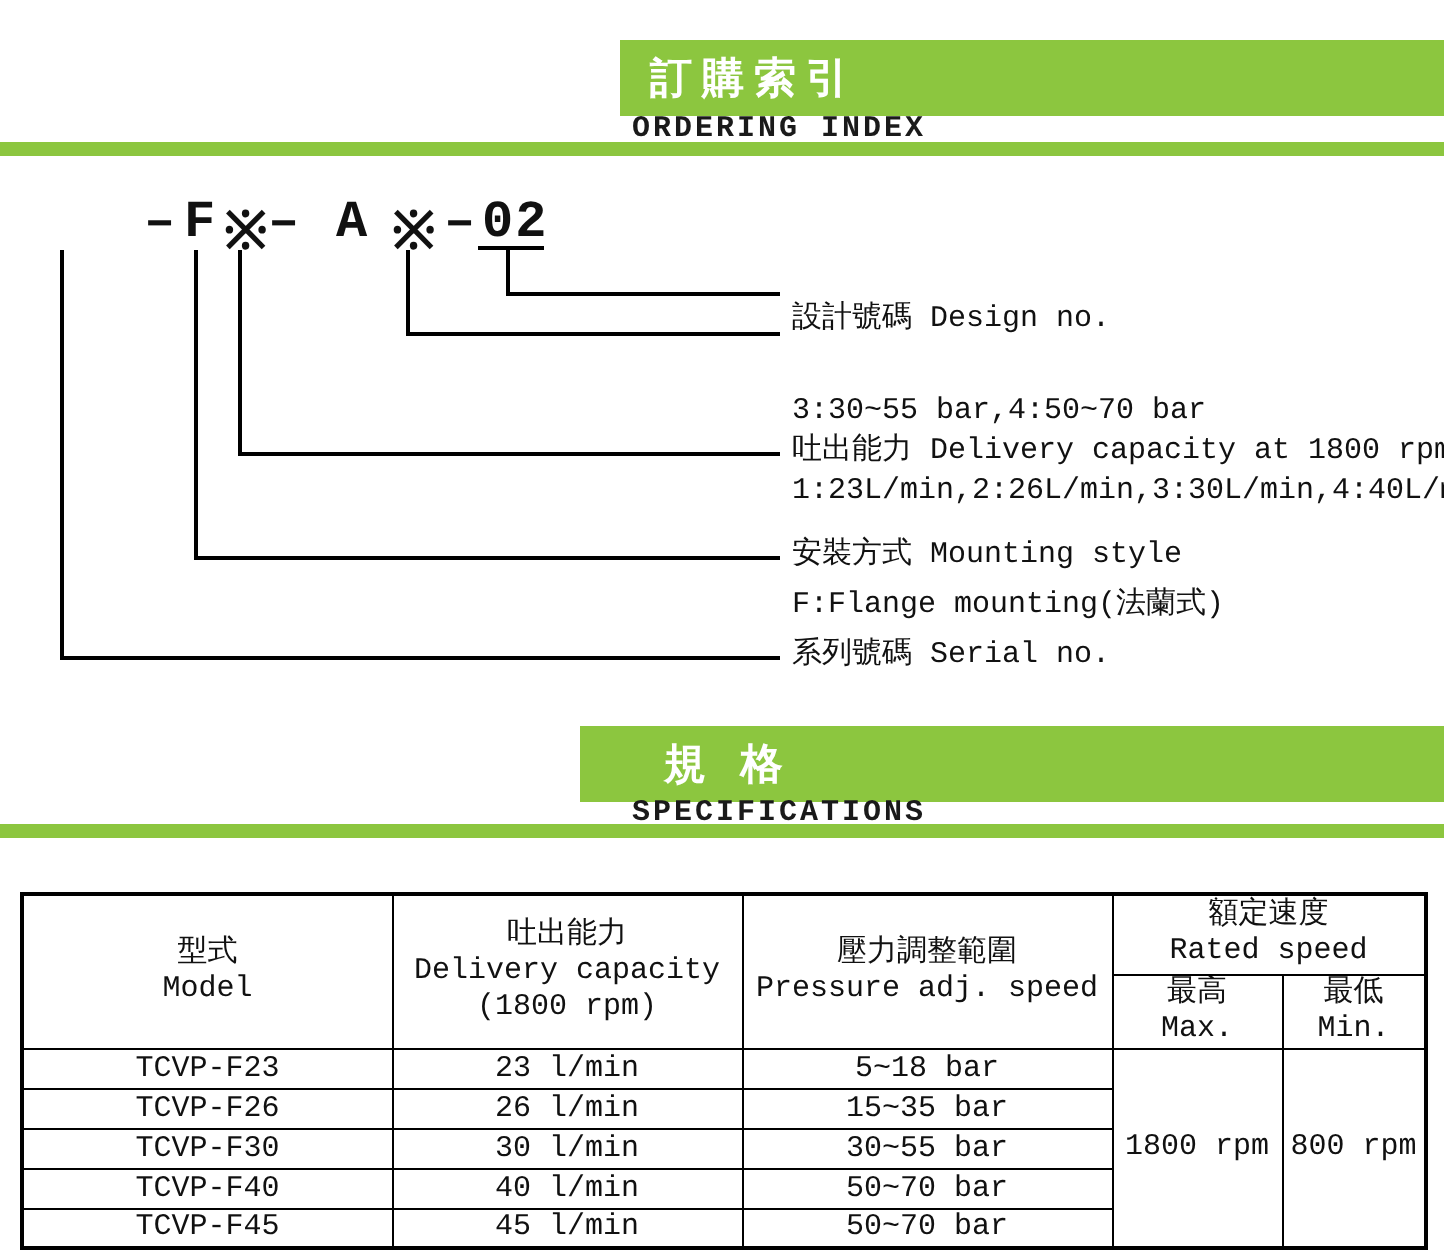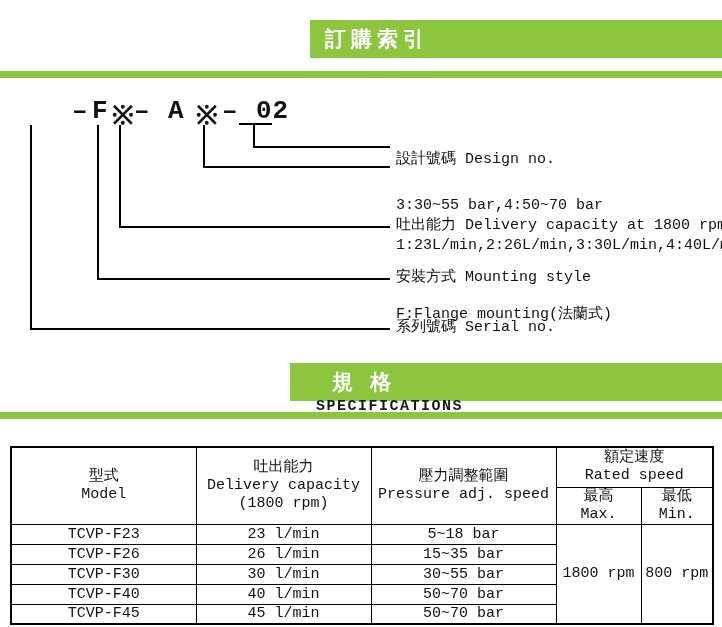--- a/index.html
+++ b/index.html
@@ -64,29 +64,30 @@
 </style>
 </head>
 <body>
 
 <div class="page">
 
   <div class="hrule" style="top:71px"></div>
   <div class="gbanner" style="left:310px; top:20px; width:412px; padding-left:15px;">
     <span class="gbanner-title">訂購索引</span>
   </div>
+  <div class="gbanner-sub" style="left:316px; top:56px;">ORDERING INDEX</div>
 
   <div class="code-seg" style="left:72px">–</div>
   <div class="code-seg" style="left:92px">F</div>
   <div class="code-seg" style="left:112px">※</div>
   <div class="code-seg" style="left:134px">–</div>
   <div class="code-seg" style="left:168px">A</div>
   <div class="code-seg" style="left:196px">※</div>
   <div class="code-seg" style="left:222px">–</div>
-  <div class="code-seg" style="left:256px">02</div>
+  <div class="code-seg" style="left:241px">02</div>
   <div class="code-underline"></div>
 
   <div class="vline" style="left:253px; top:125px; height:23px;"></div>
   <div class="hline" style="left:253px; top:146px; width:137px;"></div>
 
   <div class="vline" style="left:203px; top:125px; height:43px;"></div>
   <div class="hline" style="left:203px; top:166px; width:187px;"></div>
 
   <div class="vline" style="left:119px; top:125px; height:103px;"></div>
   <div class="hline" style="left:119px; top:226px; width:271px;"></div>
@@ -95,21 +96,21 @@
   <div class="hline" style="left:97px; top:278px; width:293px;"></div>
 
   <div class="vline" style="left:30px; top:125px; height:205px;"></div>
   <div class="hline" style="left:30px; top:328px; width:360px;"></div>
 
   <div class="dlabel" style="top:151px">設計號碼 Design no.</div>
   <div class="dlabel" style="top:197px">3:30~55 bar,4:50~70 bar</div>
   <div class="dlabel" style="top:217px">吐出能力 Delivery capacity at 1800 rpm</div>
   <div class="dlabel" style="top:237px">1:23L/min,2:26L/min,3:30L/min,4:40L/min</div>
   <div class="dlabel" style="top:269px">安裝方式 Mounting style</div>
-  <div class="dlabel" style="top:306px">F:Flange mounting(法蘭式)</div>
+  <div class="dlabel" style="top:294px">F:Flange mounting(法蘭式)</div>
   <div class="dlabel" style="top:319px">系列號碼 Serial no.</div>
 
   <div class="hrule" style="top:412px"></div>
   <div class="gbanner" style="left:290px; top:363px; width:432px; padding-left:42px;">
     <span class="gbanner-title">規 格</span>
   </div>
   <div class="gbanner-sub" style="left:316px; top:398px;">SPECIFICATIONS</div>
 
   <table class="spec-table">
     <colgroup>

